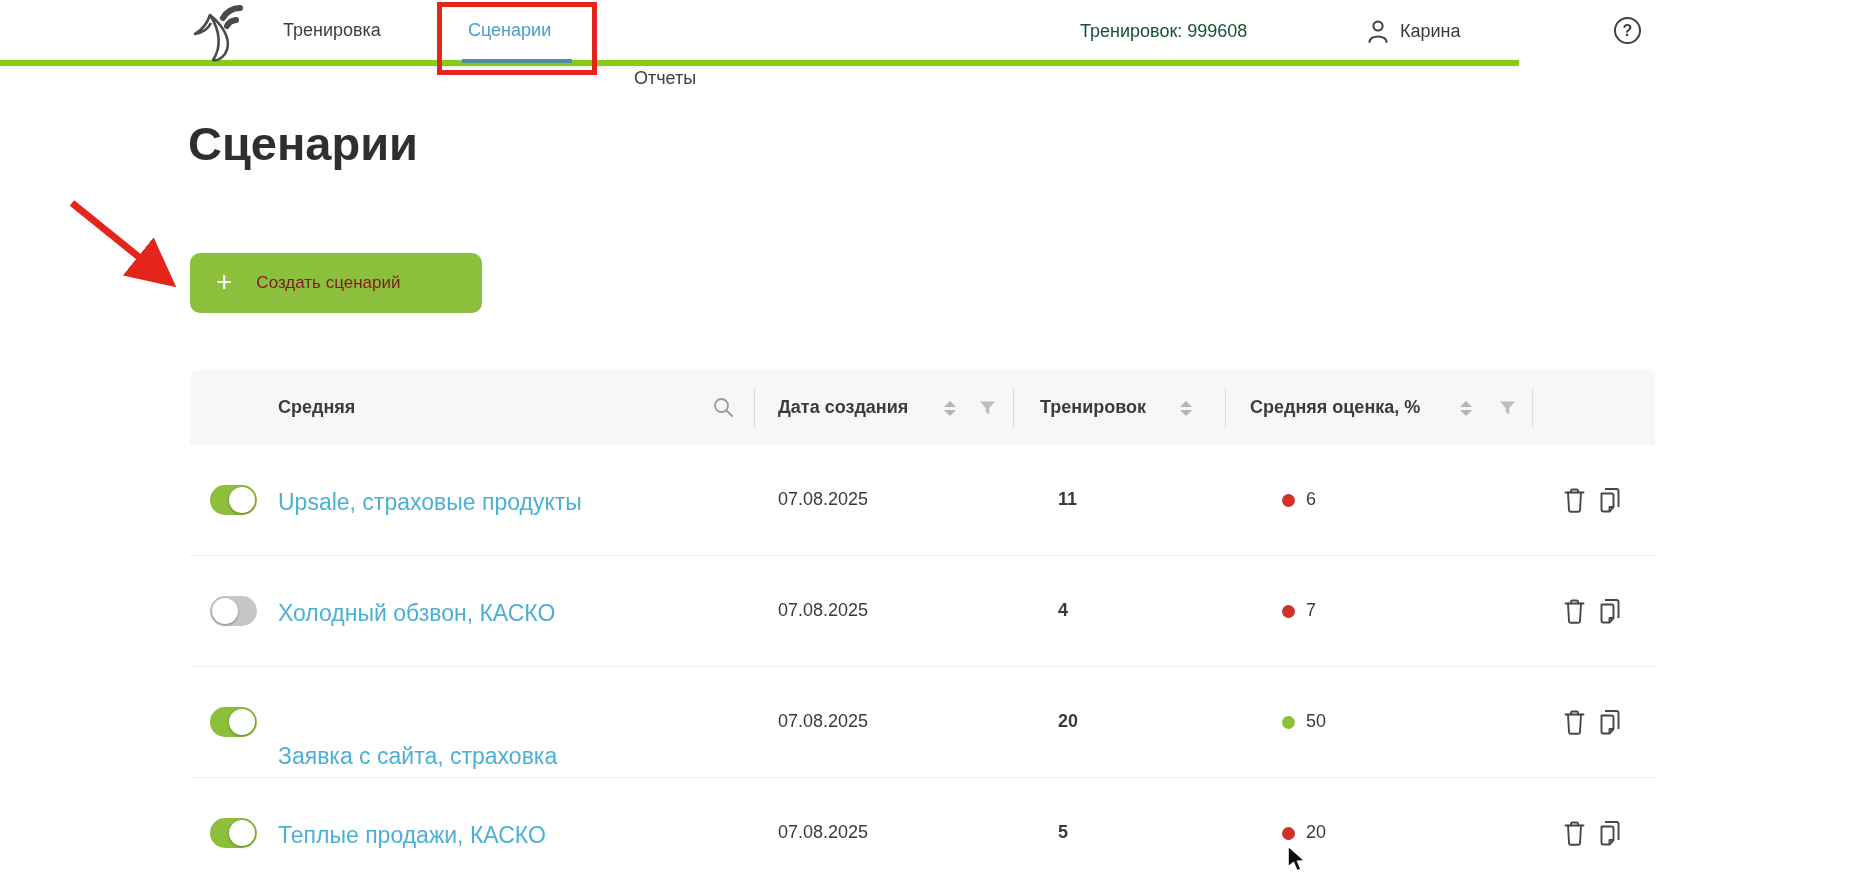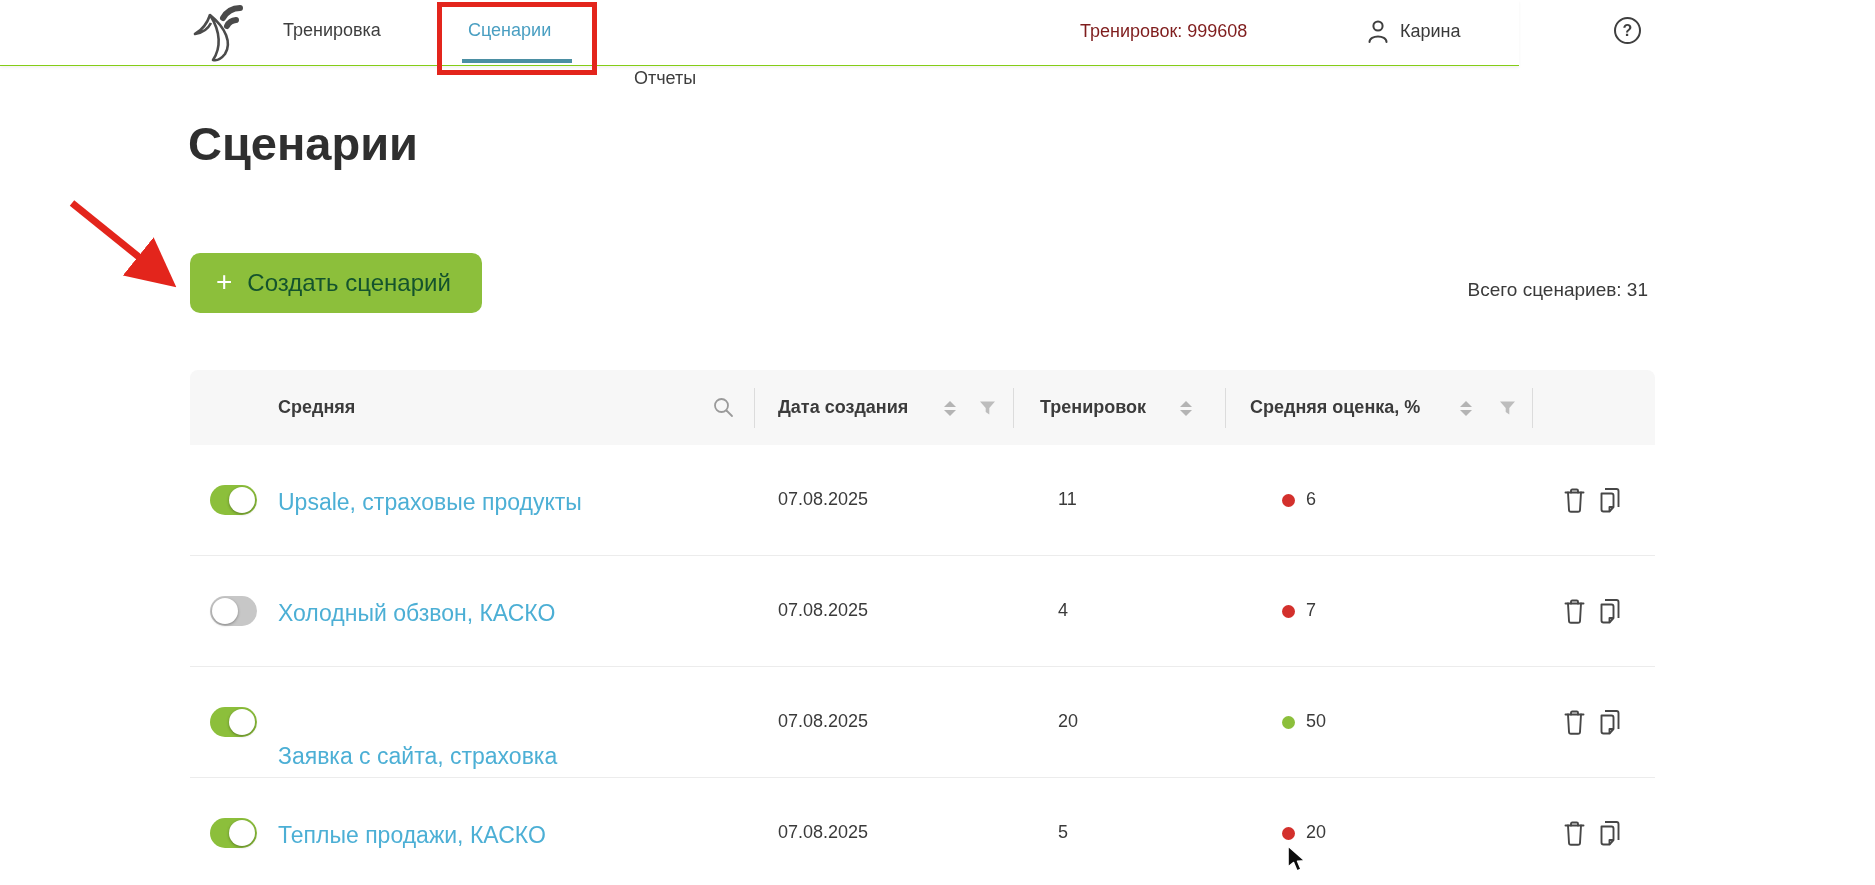--- a/index.html
+++ b/index.html
@@ -2,42 +2,42 @@
 <html style="--accent-green: #8cbf3b; --link-blue: #4cafd5; --tab-active: #4a9fc2; --tab-underline: #4b8fa3; --annotation-red: #e3251c;"><head>
 <meta charset="utf-8">
 <style>
   * { margin:0; padding:0; box-sizing:border-box; }
   html,body { width:1875px; height:885px; }
   body { font-family:"Liberation Sans", sans-serif; background:#fff; overflow:hidden; }
   #screen { position:absolute; inset:0; width:1875px; height:885px; background:#fff; }
 
   
   #nav { position:absolute; top:0; left:0; width:1519px; height:66px; background:#fff;
-         border-bottom:1px solid #84cc16; box-shadow:0 2px 3px rgba(0,0,0,0.05); z-index:2; }
+         border-bottom:6px solid #84cc16; box-shadow:0 2px 3px rgba(0,0,0,0.05); z-index:2; }
   .tab { position:absolute; top:20px; font-size:18px; color:#3e3e3e; cursor:pointer; white-space:nowrap; }
   #tab-training { left:283px; }
   #tab-scenarios { left:468px; color:var(--tab-active); }
   #tab-reports { left:634px;margin-top:48px; }
   #tab-underline { position:absolute; left:462px; top:59px; width:110px; height:4px; background:var(--tab-underline); }
   #annot-rect { position:absolute; left:437px; top:2px; width:160px; height:73px;
                 border:5px solid var(--annotation-red); z-index:5; }
-  #trainings-counter { position:absolute; left:1080px; top:21px; font-size:18px; color:#7f1d1d; }
+  #trainings-counter { position:absolute; left:1080px; top:21px; font-size:18px; color:#14532d; }
   #user { position:absolute; left:1366px; top:18px; display:flex; align-items:center; gap:10px; cursor:pointer; }
   #user-name { font-size:18px; color:#3a3a3a; }
   #help-btn { position:absolute; left:1614px; top:17px; width:27px; height:27px; border:2px solid #3f3f3f;
               border-radius:50%; display:flex; align-items:center; justify-content:center;
               font-size:16px; font-weight:700; color:#3f3f3f; cursor:pointer; }
 
   
   #page-title { position:absolute; left:188px; top:116px; font-size:47px; font-weight:700; color:#2f2f2f; }
   #create-btn { position:absolute; left:190px; top:253px; width:292px; height:60px; border:none;
                 border-radius:10px; background:var(--accent-green); display:flex; align-items:center;
                 padding-left:26px; gap:15px; cursor:pointer; }
   #create-btn .plus { font-size:28px; font-weight:300; color:#fff; line-height:28px; margin-top:-3px; }
-  #create-btn .lbl { font-size:24px; color:#14532d; }
+  #create-btn .lbl { font-size:17px; color:#7f1d1d;margin-left:9px; }
   #annot-arrow { position:absolute; left:58px; top:192px; z-index:5; }
   #total-count { position:absolute; left:1340px; top:279px; width:308px; text-align:right;
                  font-size:19px; color:#3a3a3a; }
 
   
   #thead { position:absolute; left:190px; top:370px; width:1465px; height:75px;
            background:#f7f7f7; border-radius:8px 8px 0 0; }
   .hlabel { position:absolute; font-size:18px; font-weight:700; color:#3b3b3b; top:397px; white-space:nowrap; }
   .hdivider { position:absolute; top:388px; width:1px; height:40px; background:#dcdcdc; }
   .sort { position:absolute; display:flex; flex-direction:column; gap:3px; top:401px; cursor:pointer; }
@@ -52,21 +52,21 @@
   .toggle .knob { position:absolute; top:2px; width:26px; height:26px; border-radius:50%; background:#fff;
                   box-shadow:0 1px 3px rgba(0,0,0,0.35); }
   .toggle.on { background:var(--accent-green); }
   .toggle.on .knob { right:2px; }
   .toggle.off { background:#c7c7c7; }
   .toggle.off .knob { left:2px; }
 
   .cell-link { position:absolute; left:278px; font-size:23px; color:var(--link-blue); cursor:pointer;
                text-decoration:none; white-space:nowrap; }
   .cell-date { position:absolute; left:778px; font-size:18px; color:#3a3a3a; }
-  .cell-count { position:absolute; left:1058px; font-size:18px; color:#3a3a3a; }
+  .cell-count { position:absolute; left:1058px; font-size:18px; color:#3a3a3a;font-weight:bold; }
   .score-dot { position:absolute; left:1282px; width:13px; height:13px; border-radius:50%; }
   .cell-score { position:absolute; left:1306px; font-size:18px; color:#3a3a3a; }
   .icon-btn { position:absolute; cursor:pointer; background:none; border:none; padding:0; }
   .trash-pos { left:1562px; }
   .copy-pos { left:1596px; }
 
   #cursor { position:absolute; left:1286px; top:845px; z-index:9; }
 </style>
 </head>
 <body>
@@ -107,21 +107,20 @@
       </marker>
     </defs>
     <line x1="14" y1="11" x2="102" y2="82" stroke="#e3251c" stroke-width="7" marker-end="url(#ah)"></line>
   </svg>
 
   <button id="create-btn">
     <span class="plus">+</span>
     <span class="lbl">Создать сценарий</span>
   </button>
 
-  <div id="total-count">Всего сценариев: 31</div>
 
   <div id="thead"></div>
   <div class="hlabel" style="left:278px">Средняя</div>
   <svg class="icon-btn" style="position:absolute;left:712px;top:396px" width="23" height="23" viewBox="0 0 23 23" fill="none">
     <circle cx="9.5" cy="9.5" r="6.5" stroke="#9a9a9a" stroke-width="1.8"></circle>
     <line x1="14.5" y1="14.5" x2="20" y2="20" stroke="#9a9a9a" stroke-width="1.8" stroke-linecap="round"></line>
   </svg>
   <div class="hdivider" style="left:754px"></div>
 
   <div class="hlabel" style="left:778px">Дата создания</div>

